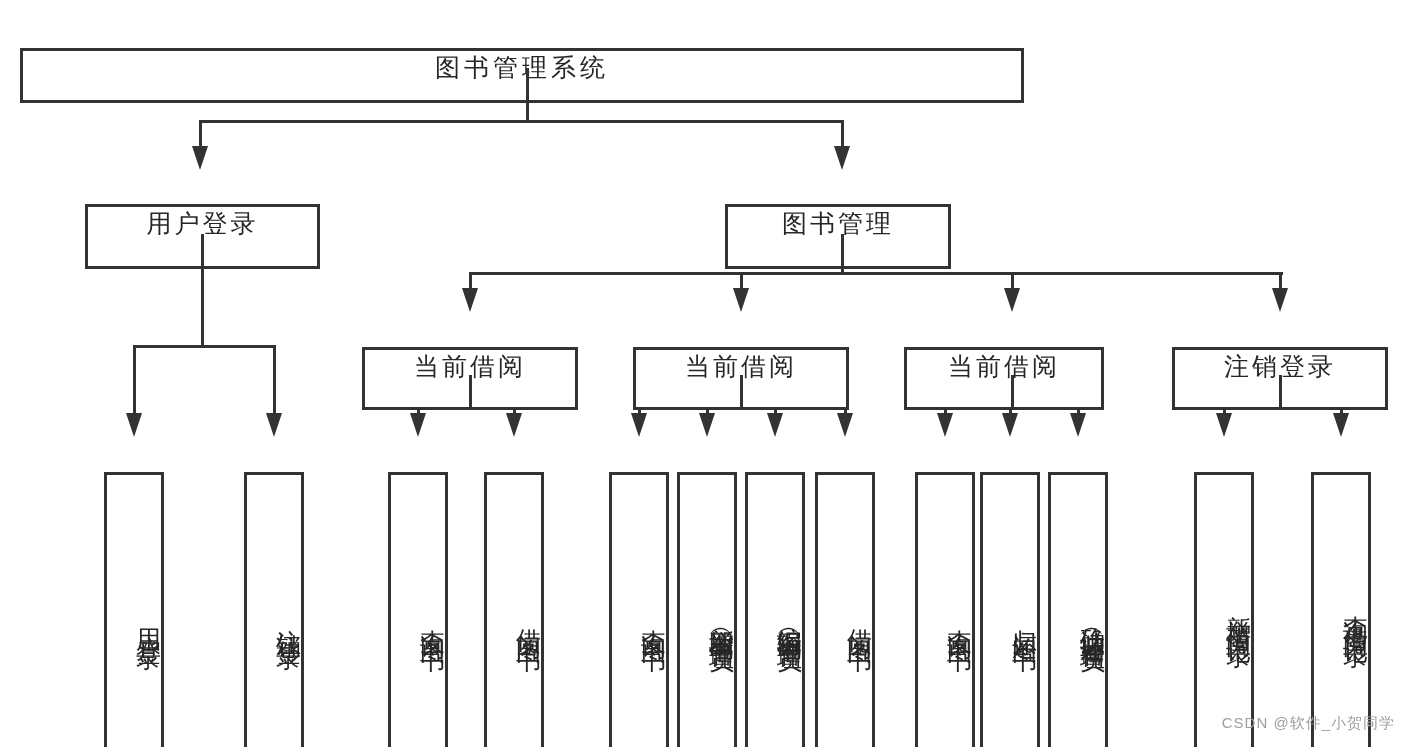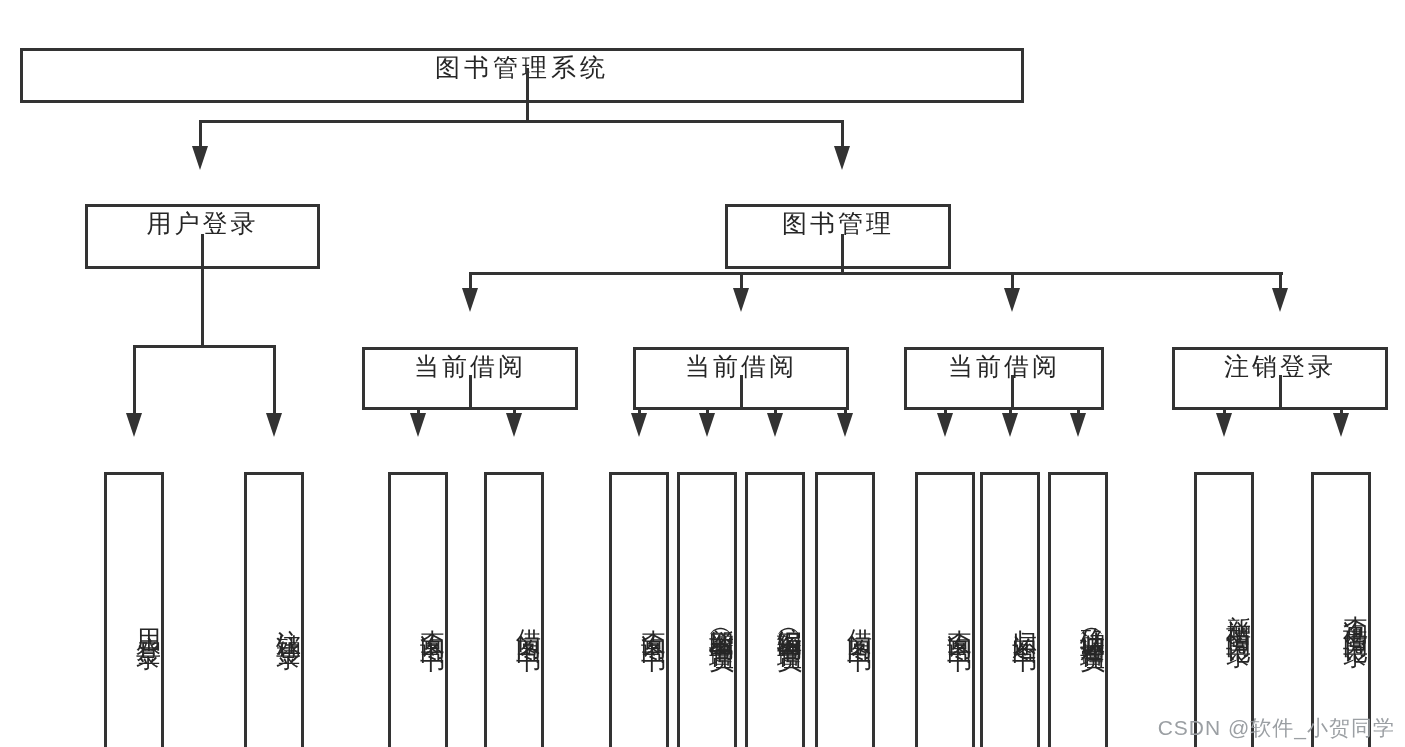--- a/index.html
+++ b/index.html
@@ -27,21 +27,21 @@
   }
   .leaf.long{letter-spacing:3px;}
   .vl{position:absolute;width:3px;background:var(--line);}
   .hl{position:absolute;height:3px;background:var(--line);}
   .arrow{
     position:absolute;width:0;height:0;
     border-left:8px solid transparent;border-right:8px solid transparent;
     border-top:24px solid var(--line);
   }
   .watermark{
-    position:absolute;font-size:21px;color:var(--watermark);
+    position:absolute;font-size:15px;color:var(--watermark);
     letter-spacing:1px;white-space:nowrap;
   }
 </style>
 </head>
 <body>
 
 <div class="canvas">
 
   <div class="node title" style="left:20px;top:13px;width:1004px;height:55px">
     <span>图书管理系统</span>

